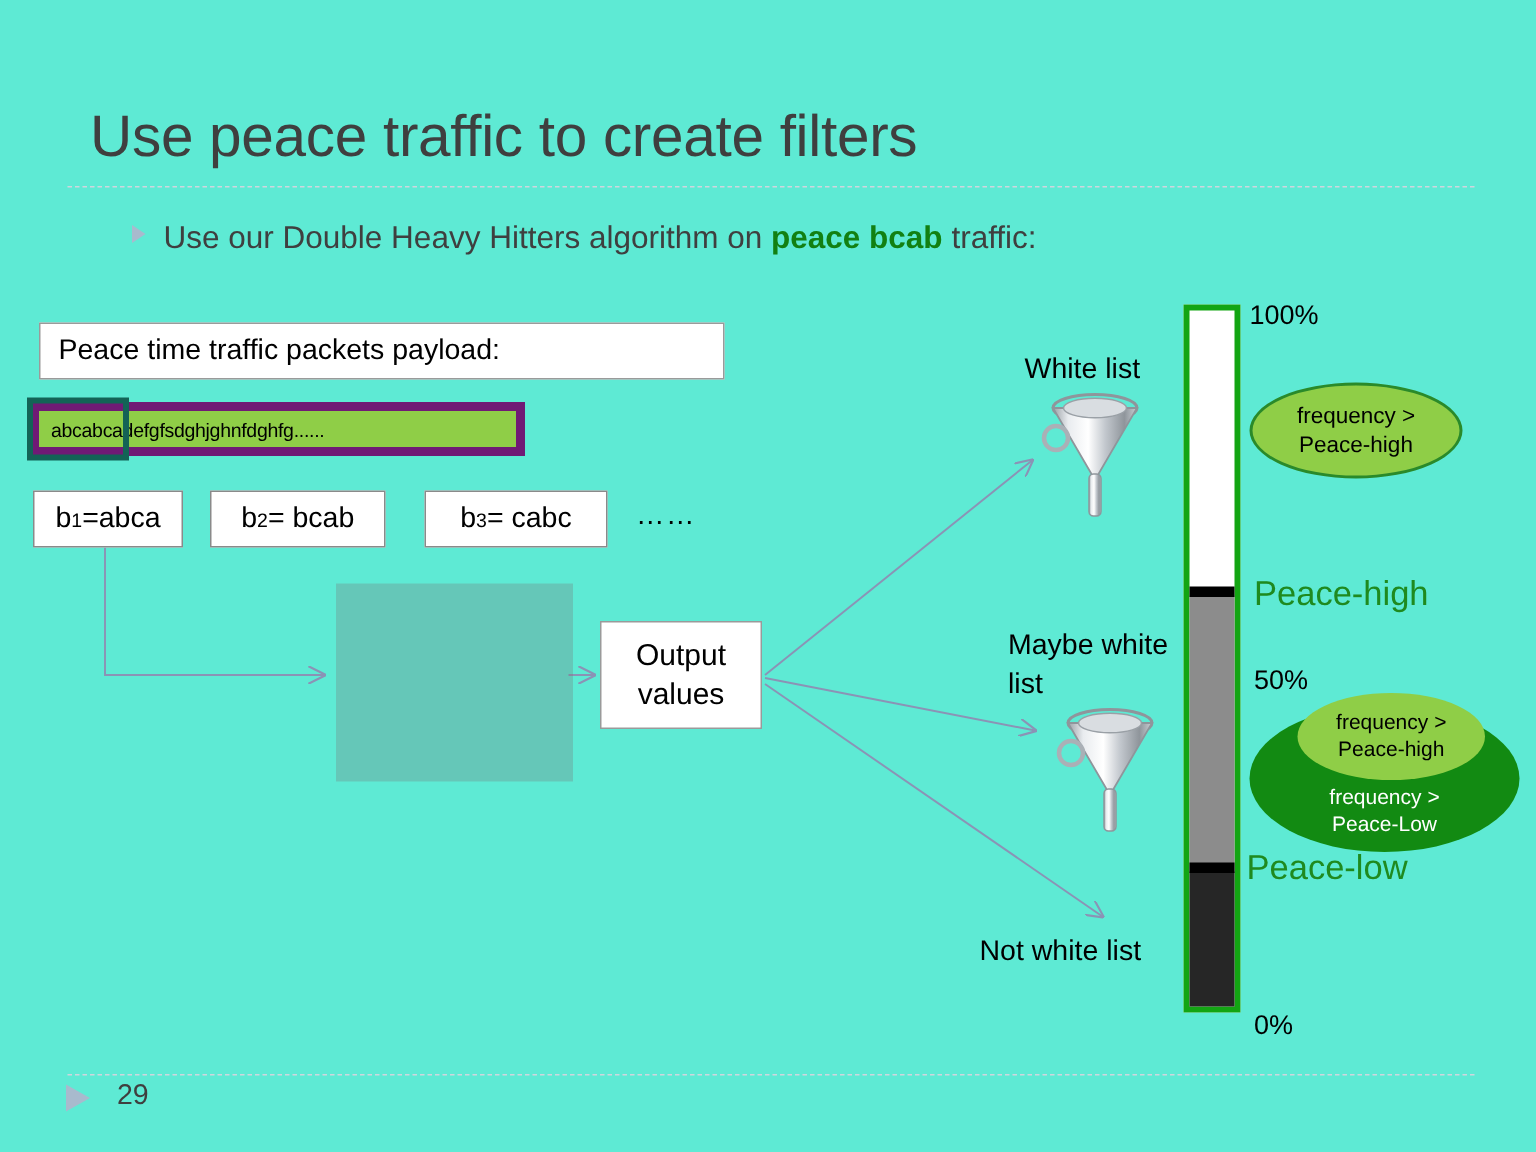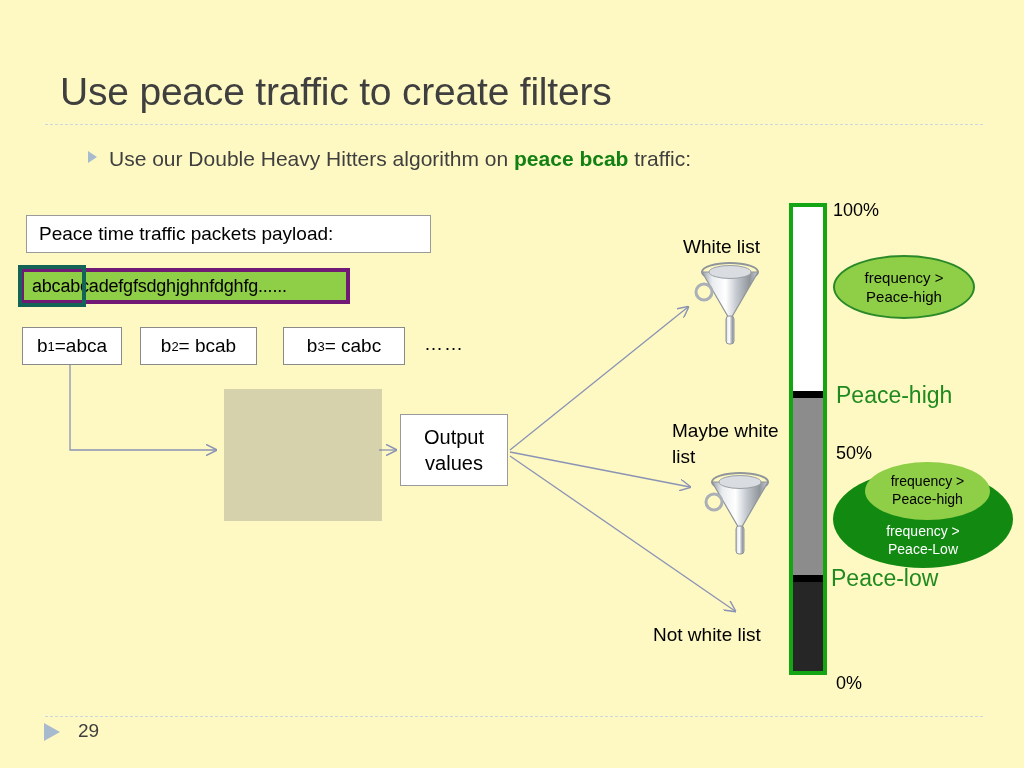--- a/index.html
+++ b/index.html
@@ -2,21 +2,21 @@
 <html><head>
 <meta charset="utf-8">
 <style>
   * { box-sizing: border-box; margin: 0; padding: 0; }
   html, body {
     width: 1024px; height: 768px;
     background: #ffffff;
     font-family: "Liberation Sans", sans-serif;
     overflow: hidden;
   }
-  #slide { position: relative; width: 1024px; height: 768px; background:#fef9c3; }
+  #slide { position: relative; width: 1024px; height: 768px; background:#5eead4; }
 
   
   .title {
     position: absolute; left: 60px; top: 70px;
     font-size: 39px; font-weight: 400; color: #3f3f3f;
     letter-spacing: -0.2px; white-space: nowrap;
   }
   .title-rule {
     position: absolute; left: 45px; top: 124px; width: 938px; height: 0;
     border-top: 1px dashed #cfd6dd;
@@ -31,32 +31,32 @@
     width: 0; height: 0; position: relative; top: -3px;
     border-left: 9px solid #a8bacd;
     border-top: 6px solid transparent;
     border-bottom: 6px solid transparent;
   }
   .bullet-text { font-size: 21px; color: #3f3f3f; white-space: nowrap; }
   .bullet-text .hl { color: #128012; font-weight: bold; }
 
   
   .payload-caption {
-    position: absolute; left: 26px; top: 215px; width: 405px; height: 38px;
+    position: absolute; left: 26px; top: 215px; width: 457px; height: 38px;
     border: 1px solid #9a9a9a; background: #fff;
     display: flex; align-items: center; padding-left: 12px;
     font-size: 19px; color: #000;
   }
 
   
   .payload-bar {
     position: absolute; left: 20px; top: 268px; width: 330px; height: 36px;
-    background: #8fce47; border: 4px solid #701a75;
+    background: #8fce47; border: 6px solid #701a75;
     display: flex; align-items: center; padding-left: 8px;
-    font-size: 18px; color: #000; letter-spacing: -0.2px; white-space: nowrap;
+    font-size: 13px; color: #000; letter-spacing: -0.2px; white-space: nowrap;
   }
   .payload-window {
     position: absolute; left: 18px; top: 265px; width: 68px; height: 42px;
     border: 4px solid #136356; background: transparent;
   }
 
   
   .bbox {
     position: absolute; height: 38px; border: 1px solid #8a8a8a; background:#fff;
     display: flex; align-items: center; justify-content: center;

